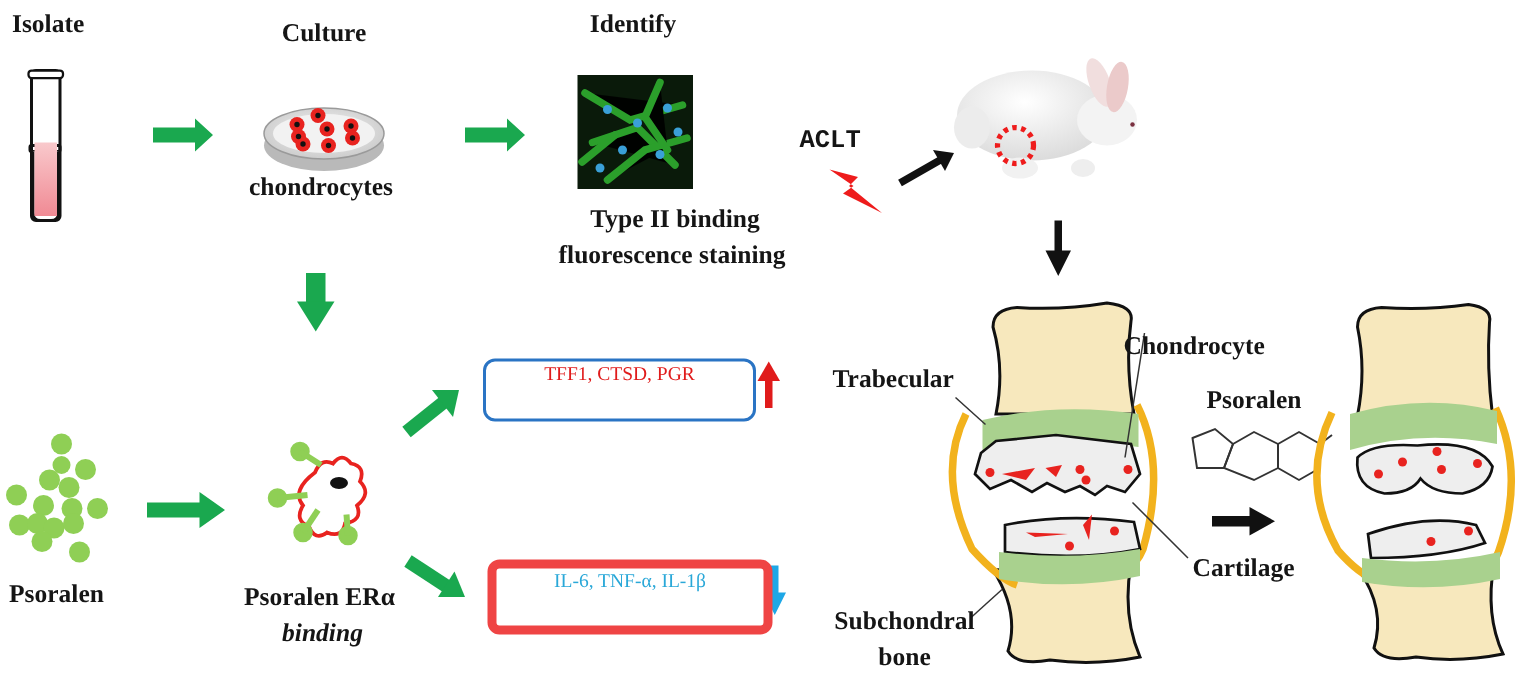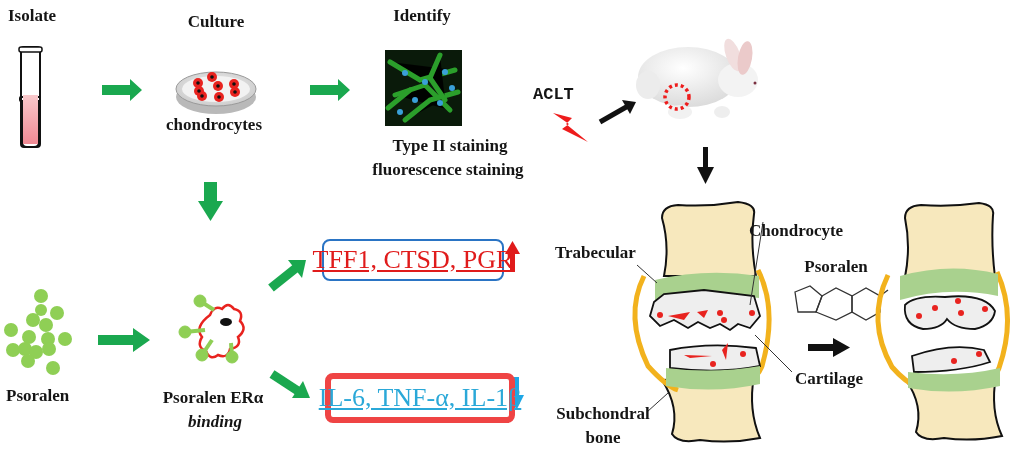--- a/index.html
+++ b/index.html
@@ -1,22 +1,22 @@
 <!DOCTYPE html>
 <html><head>
 <meta charset="utf-8">
 <style>
   html, body { margin:0; padding:0; background:#ffffff; }
   body { width:1020px; height:454px; position:relative; overflow:hidden;
          font-family:"Liberation Serif", "DejaVu Serif", serif; color:#111; }
   .lbl { position:absolute; font-weight:bold; font-size:17px; color:#151515; white-space:nowrap; }
   .ctr { transform:translateX(-50%); text-align:right; }
   svg.layer { position:absolute; left:0; top:0; }
-  .box { position:absolute; border-radius:8px; background:#fff; display:flex; align-items:center; justify-content:center;
-         font-size:26px; white-space:nowrap;text-decoration:underline; }
+  .box { position:absolute; border-radius:8px; background:#fff; display:flex; justify-content:center;
+         font-size:13px; white-space:nowrap; }
 </style>
 </head>
 <body>
 
 <svg class="layer" width="1020" height="454" viewBox="0 0 1020 454">
   <defs>
     <linearGradient id="tubeFill" x1="0" y1="0" x2="0" y2="1">
       <stop offset="0" stop-color="#f9c9cc"></stop>
       <stop offset="1" stop-color="#f08a94"></stop>
     </linearGradient>
@@ -240,21 +240,21 @@
         <circle cx="954" cy="361" r="3"></circle>
       <circle cx="979" cy="354" r="3"></circle>
     </g>
   </g>
 </svg>
 
 <div class="lbl" style="left:8px;top:6px;">Isolate</div>
 <div class="lbl ctr" style="left:216px;top:12px;">Culture</div>
 <div class="lbl ctr" style="left:422px;top:6px;">Identify</div>
 <div class="lbl ctr" style="left:214px;top:115px;">chondrocytes</div>
-<div class="lbl ctr" style="left:450px;top:136px;">Type II staining</div>
+<div class="lbl ctr" style="left:450px;top:136px;">Type II binding</div>
 <div class="lbl ctr" style="left:448px;top:160px;">fluorescence staining</div>
 <div class="lbl" style="left:533px;top:85px;font-family:Liberation Mono, monospace;">ACLT</div>
 
 <div class="lbl" style="left:6px;top:386px;">Psoralen</div>
 <div class="lbl ctr" style="left:213px;top:388px;">Psoralen ERα</div>
 <div class="lbl ctr" style="left:215px;top:412px;font-style:italic;">binding</div>
 
 <div class="box" style="left:322px;top:239px;width:178px;height:38px;border:2px solid #2a74c4;color:#e01b1b;">
   <span>TFF1, CTSD, PGR</span>
 </div>

